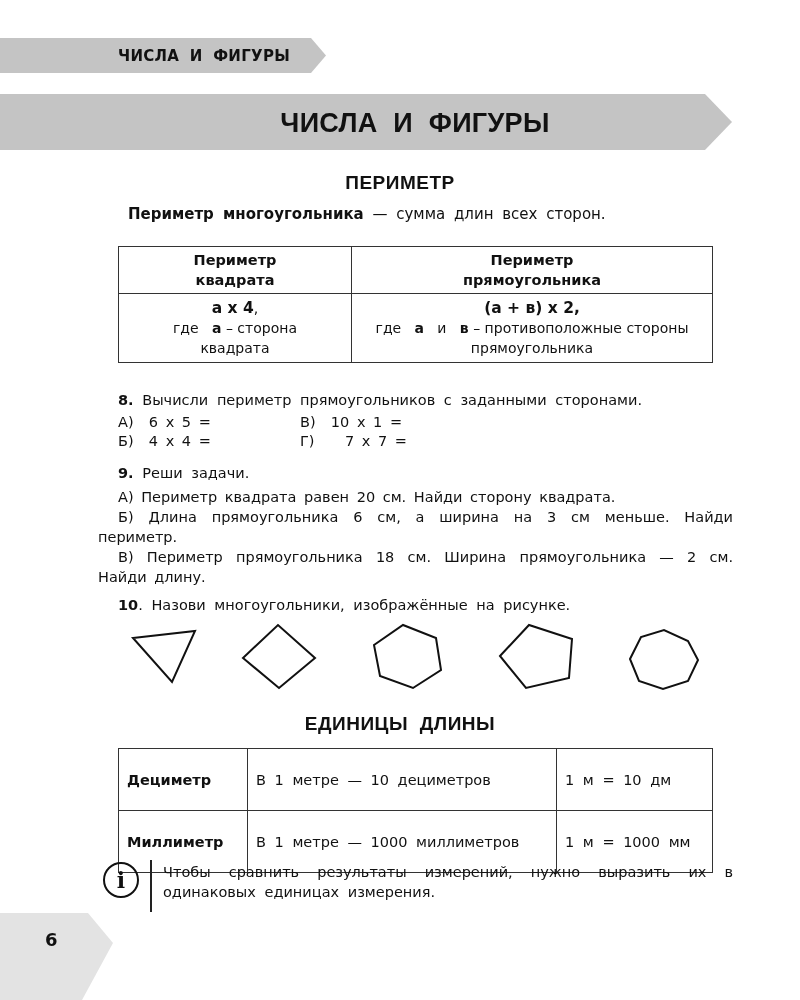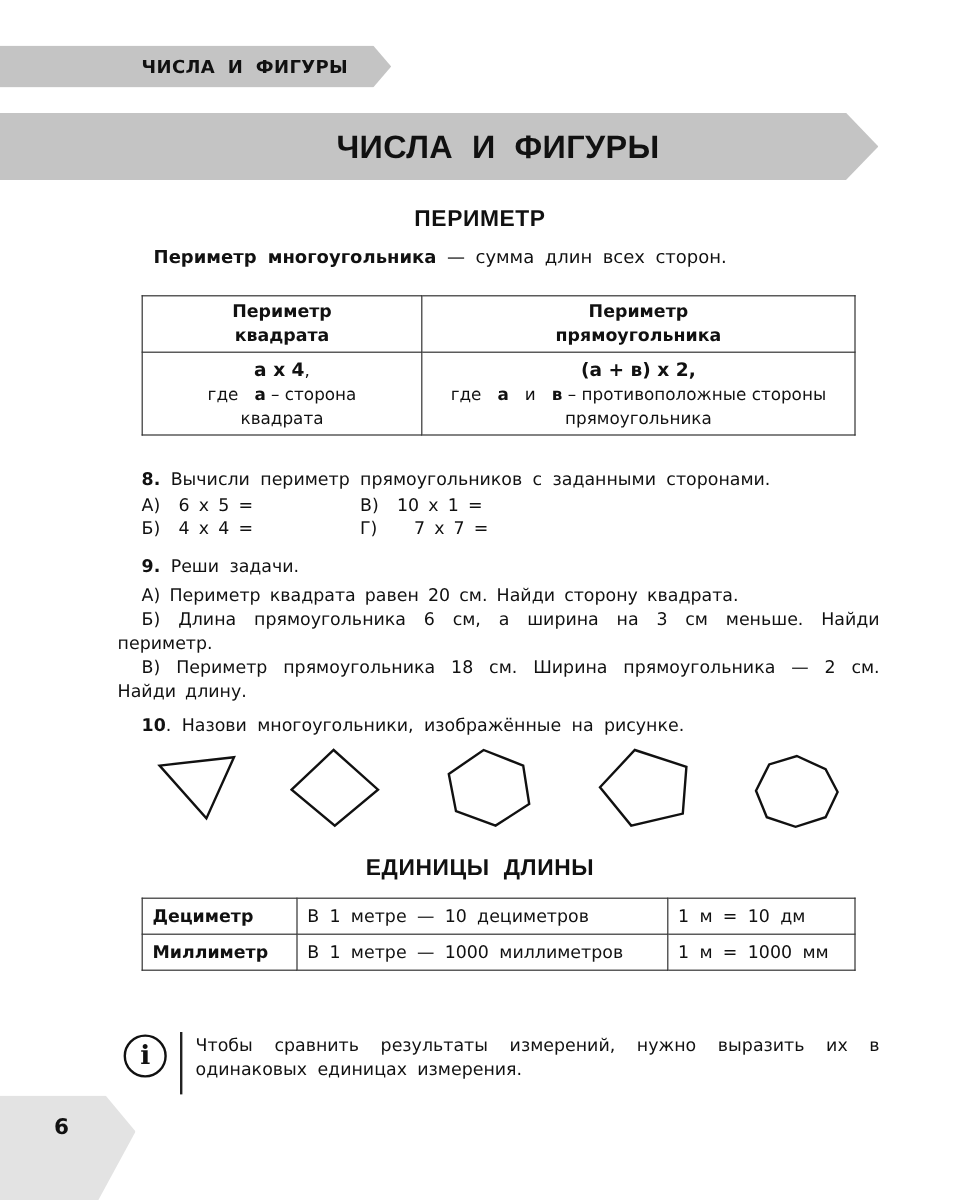--- a/index.html
+++ b/index.html
@@ -43,21 +43,21 @@
   .perim .formula { font-weight:bold; font-size:15.5px;margin-top:12px; }
   .perim .bvar { font-weight:bold; }
 
   .task-head { left:118px; font-size:14.5px; word-spacing:4px; }
   .task-head b { font-weight:bold; }
   .opt { font-size:14.5px; word-spacing:3px; }
   .para { left:98px; width:635px; font-size:14.5px; line-height:20px; text-align:justify; word-spacing:3px; }
   .para .ind { display:inline-block; width:20px; }
 
   .units { left:118px; top:748px; width:595px; }
-  .units td { height:29px; font-size:14.5px; padding:0 8px; word-spacing:4px; }
+  .units td { height:29px; font-size:14.5px; padding:16px 8px; word-spacing:4px; }
   .units td.n { font-weight:bold; width:112px; }
   .units td.c { width:292px; }
 
   .info-icon {
     left:103px; top:862px; width:32px; height:32px; border:2px solid #111; border-radius:50%;
     text-align:center; line-height:32px; font-weight:bold; font-size:22px;
     font-family:"DejaVu Serif", serif;
   }
   .info-bar { left:150px; top:860px; width:1.5px; height:52px; background:#222; }
   .info-text { left:163px; top:862px; width:570px; font-size:14.5px; line-height:20px; text-align:justify; word-spacing:4px; }

